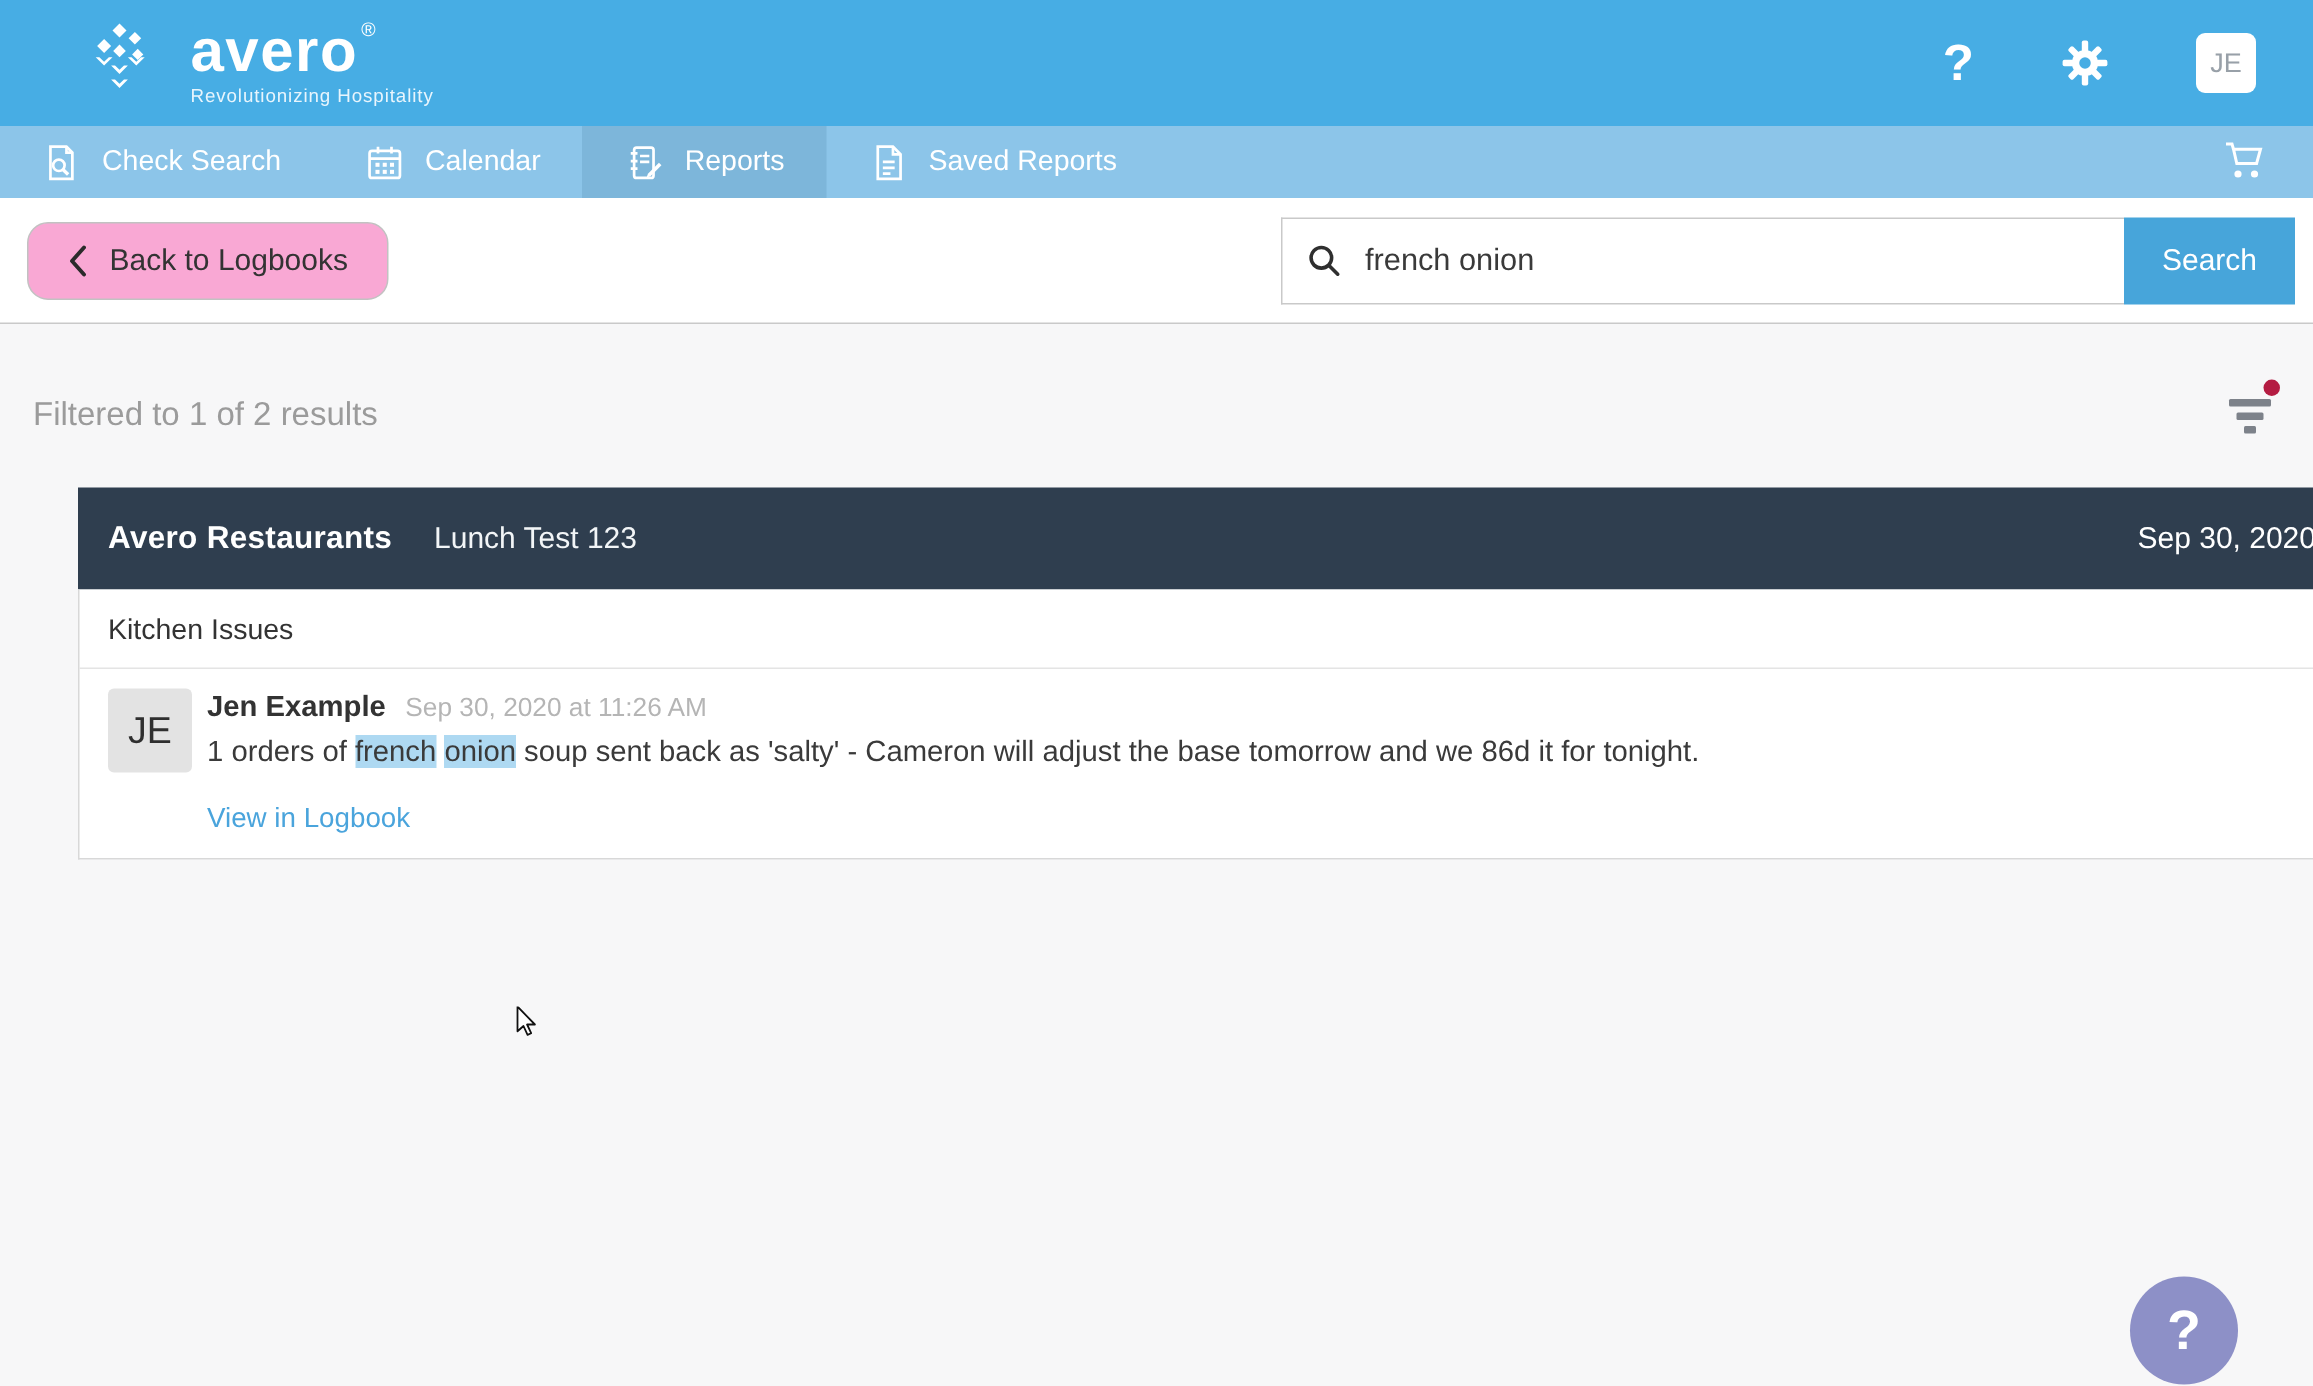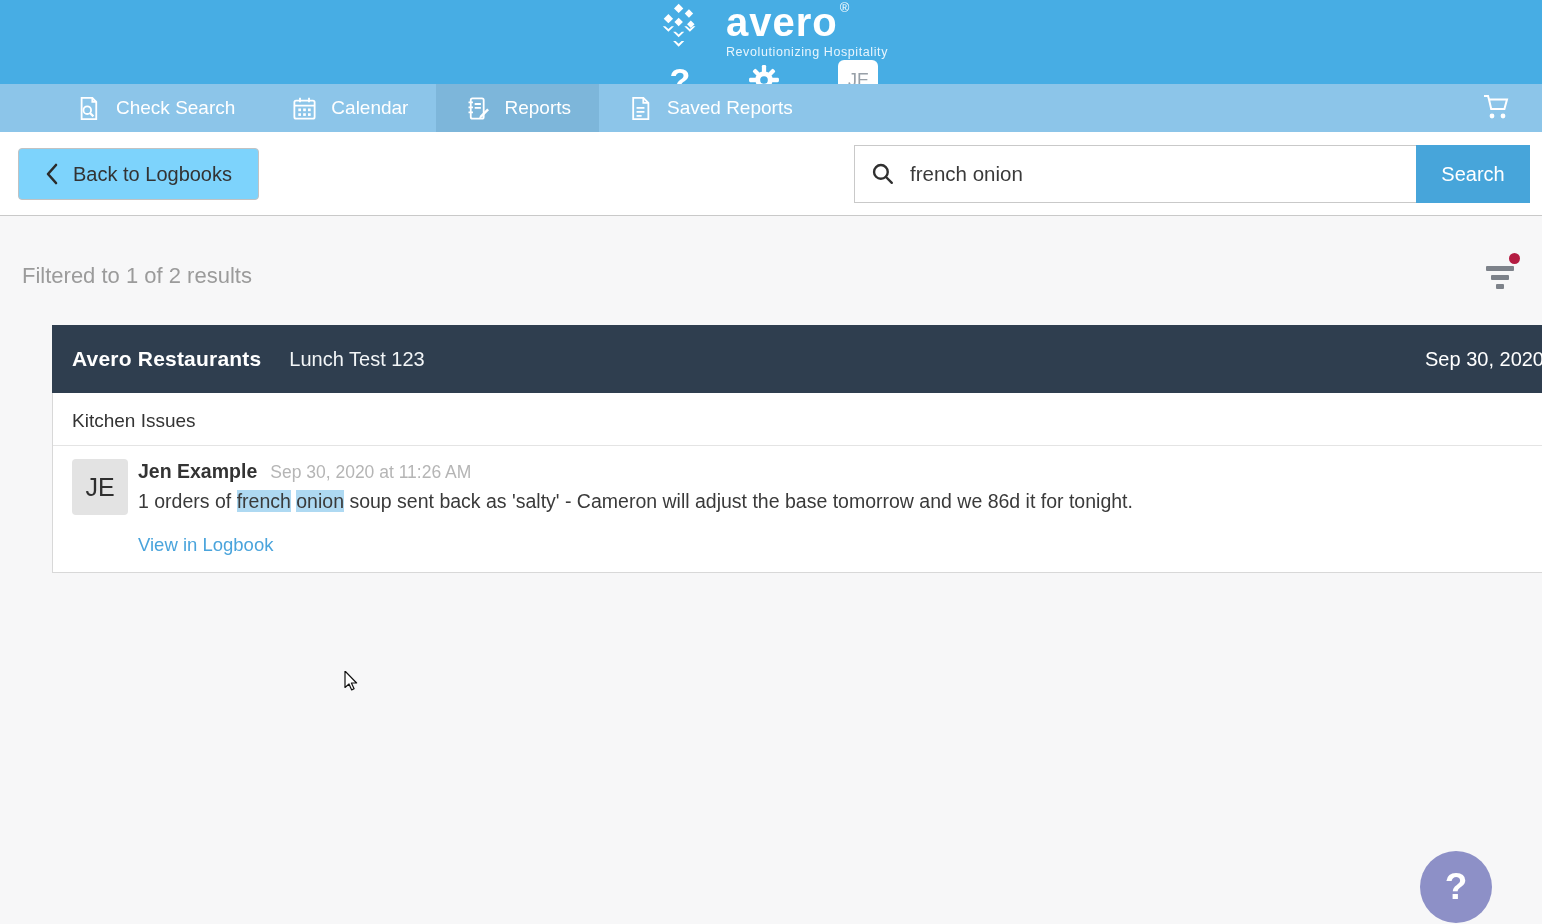--- a/index.html
+++ b/index.html
@@ -8,21 +8,21 @@
     position:relative; overflow:hidden;
     background:#f7f7f8;
     font-family:"Liberation Sans", sans-serif;
     -webkit-font-smoothing:antialiased;
   }
 
   
   .app-header {
     position:absolute; left:0; top:0; width:1542px; height:84px;
     background:#47ade4; display:flex; align-items:center;
-    justify-content:space-between; padding:0 38px 0 44px;flex-direction:column;
+    justify-content:space-between; padding:0 38px 0 61px;
   }
   .logo { display:flex; align-items:center; gap:10px; }
   .logo-text-col { display:flex; flex-direction:column; }
   .brand-row { display:flex; align-items:flex-start; }
   .brand {
     color:#fff; font-size:40px; font-weight:700; letter-spacing:1px; line-height:1;
   }
   .registered { color:#fff; font-size:13px; margin-top:-2px; margin-left:2px; }
   .tagline {
     color:#e8f5fd; font-size:12.5px; letter-spacing:.6px; margin-top:3px;
@@ -31,38 +31,38 @@
   .help-q { color:#fff; font-size:34px; font-weight:700; line-height:1; cursor:default; }
   .avatar-chip {
     width:40px; height:40px; background:#fff; border-radius:6px;
     display:flex; align-items:center; justify-content:center;
     color:#98a0a8; font-size:18px; font-weight:400;
   }
 
   
   .nav {
     position:absolute; left:0; top:84px; width:1542px; height:48px;
-    background:#8cc5e9; display:flex; align-items:stretch;padding-left:48px;
+    background:#8cc5e9; display:flex; align-items:stretch;
   }
   .tab {
     display:flex; align-items:center; gap:13px; padding:0 28px;
     color:#fff; font-size:19px; cursor:pointer;
   }
   .tab.active { background:#7db6da; }
   .nav-cart { margin-left:auto; display:flex; align-items:center; padding:0 30px; cursor:pointer; }
 
   
   .toolbar {
     position:absolute; left:0; top:132px; width:1542px; height:84px;
     background:#fff; border-bottom:1px solid #c9c9c9;
   }
   .back-btn {
     position:absolute; left:18px; top:16px; height:52px;
     display:flex; align-items:center; gap:15px; padding:0 26px;
-    background:#7dd3fc; border:1px solid #c2c2c2; border-radius:4px;
+    background:#f9a8d4; border:1px solid #c2c2c2; border-radius:14px;
     font-size:20px; color:#333; cursor:pointer;
   }
   .search-group { position:absolute; right:12px; top:13px; height:58px; display:flex; }
   .search-box {
     width:562px; background:#fff; border:1px solid #c9c9c9; border-right:none;
     display:flex; align-items:center; gap:13px; padding:16px 15px;
   }
   .search-input {
     flex:1; border:none; outline:none; background:transparent;
     font-size:20.5px; color:#3a3a3a; font-family:"Liberation Sans", sans-serif;
@@ -100,21 +100,21 @@
   .card-body { background:#fff; border:1px solid #d8d8d8; border-top:none; padding-bottom:16px; }
   .section-title { font-size:19px; color:#333; padding:17px 19px 13px; }
   .divider { border-bottom:1px solid #e4e4e4; }
   .comment { display:flex; gap:10px; padding:13px 19px 0; }
   .avatar-lg {
     width:56px; height:56px; flex-shrink:0; background:#e3e3e3; border-radius:4px;
     display:flex; align-items:center; justify-content:center;
     color:#2f2f2f; font-size:25px; font-weight:400;
   }
   .comment-body { padding-top:1px; }
-  .comment-head { display:flex; align-items:flex-end; gap:13px; }
+  .comment-head { display:flex; align-items:center; gap:13px; }
   .author { font-size:19.5px; font-weight:700; color:#333; }
   .timestamp { font-size:17.5px; color:#b5b5b5; }
   .comment-text { font-size:19.5px; color:#3a3a3a; margin-top:7px; white-space:pre-wrap; }
   .hl { background:#aed9f2; }
   .view-link { display:inline-block; margin-top:21px; font-size:18.5px; color:#4aa4dc; cursor:pointer; }
 
   
   .fab {
     position:absolute; left:1420px; top:851px; width:72px; height:72px;
     border-radius:50%; background:#8d90c7; color:#fff;

